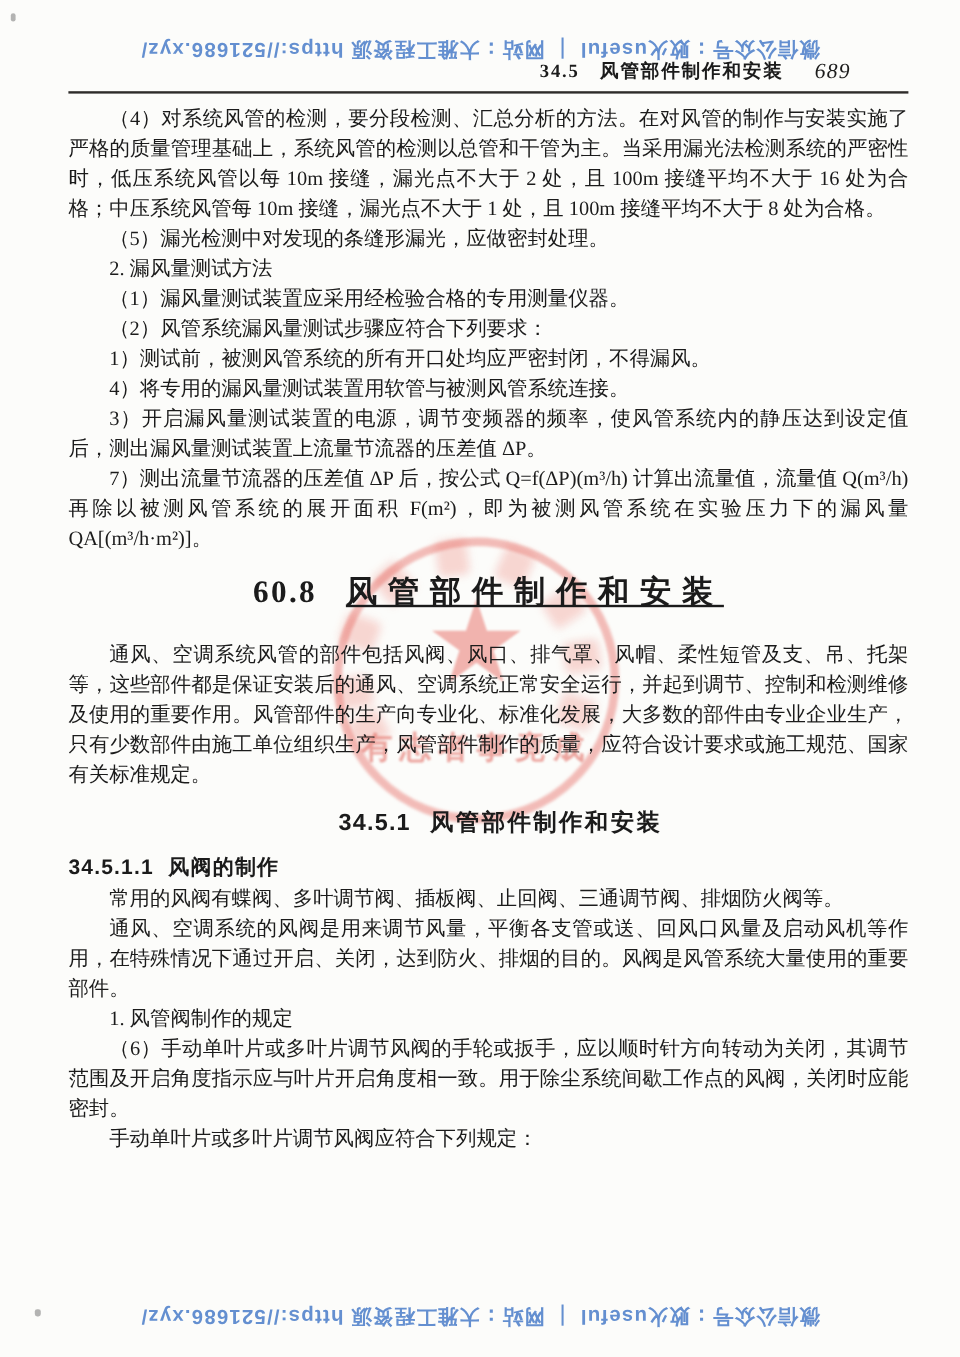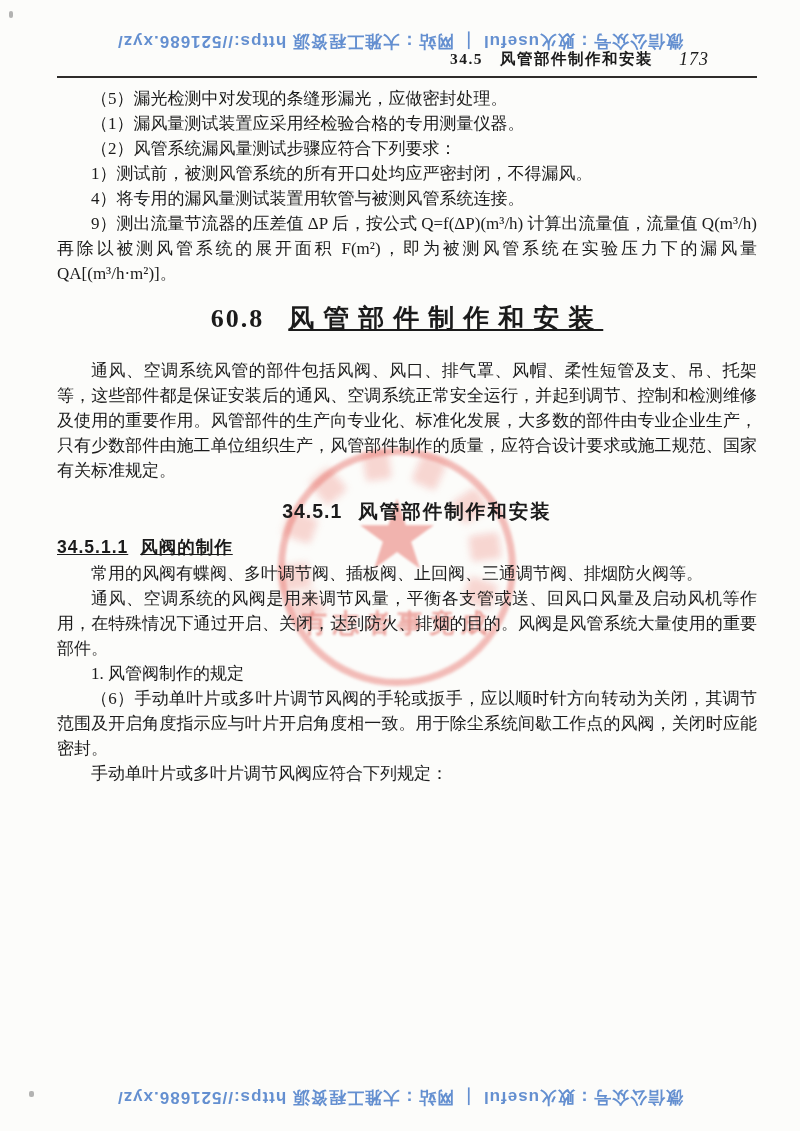--- a/index.html
+++ b/index.html
@@ -66,21 +66,20 @@
     margin:16px 0 12px 0;
     font-family:"Liberation Sans","DejaVu Sans",sans-serif;
   }
   .h2 .hnum{margin-right:16px;letter-spacing:1px;margin-left:20px;}
   .h2 .htitle{letter-spacing:2px;}
   .h3{
     text-align:left;font-weight:bold;
     font-size:17.5px;line-height:24px;
     margin:5px 0 2px 0;
     font-family:"Liberation Sans","DejaVu Sans",sans-serif;
-    text-decoration:underline;
   }
   .h3 .hnum{margin-right:12px;letter-spacing:1px;}
   .h3 .htitle{letter-spacing:1px;}
   
   .stamp{
     position:absolute;left:278px;top:448px;width:238px;height:238px;
     z-index:2;pointer-events:none;
   }
   .stamp-ring{
     position:absolute;left:0;top:0;width:224px;height:224px;
@@ -118,45 +117,48 @@
 </style>
 </head>
 <body>
 
 <div class="page">
 
   <div class="watermark top" style="color: rgb(74, 125, 201);">微信公众号：败火useful ｜ 网站：大雅工程资源 https://521686.xyz/</div>
 
   <div class="header">
     <span class="header-title">34.5　风管部件制作和安装</span>
-    <span class="header-page">173</span>
+    <span class="header-page">689</span>
   </div>
 
   <div class="stamp">
     <div class="stamp-ring"></div>
     <div class="stamp-star">★</div>
     <div class="stamp-motto">有志者事竟成</div>
   <div class="stamp-glyph" style="left: 8.78951px; top: 64.1661px; transform: rotate(290deg);"></div>
       <div class="stamp-glyph" style="left: 37.2924px; top: 23.4597px; transform: rotate(320deg);"></div>
       <div class="stamp-glyph" style="left: 85.6394px; top: 1.93427px; transform: rotate(352deg);"></div>
       <div class="stamp-glyph" style="left: 138.047px; top: 9.29964px; transform: rotate(384deg);"></div>
       <div class="stamp-glyph" style="left: 178.588px; top: 43.3175px; transform: rotate(416deg);"></div>
       <div class="stamp-glyph" style="left: 194.066px; top: 83.6394px; transform: rotate(442deg);"></div>
       <div class="stamp-glyph" style="left: 189.21px; top: 129.834px; transform: rotate(110deg);"></div>
       <div class="stamp-glyph" style="left: 15.8616px; top: 145px; transform: rotate(240deg);"></div>
       <div class="stamp-glyph" style="left: 4.45846px; top: 113.67px; transform: rotate(260deg);"></div>
     </div>
 
   <main class="body-text">
+      <p class="para">（4）对系统风管的检测，要分段检测、汇总分析的方法。在对风管的制作与安装实施了严格的质量管理基础上，系统风管的检测以总管和干管为主。当采用漏光法检测系统的严密性时，低压系统风管以每 10m 接缝，漏光点不大于 2 处，且 100m 接缝平均不大于 16 处为合格；中压系统风管每 10m 接缝，漏光点不大于 1 处，且 100m 接缝平均不大于 8 处为合格。</p>
       <p class="para">（5）漏光检测中对发现的条缝形漏光，应做密封处理。</p>
+      <p class="para">2. 漏风量测试方法</p>
       <p class="para">（1）漏风量测试装置应采用经检验合格的专用测量仪器。</p>
       <p class="para">（2）风管系统漏风量测试步骤应符合下列要求：</p>
       <p class="para">1）测试前，被测风管系统的所有开口处均应严密封闭，不得漏风。</p>
       <p class="para">4）将专用的漏风量测试装置用软管与被测风管系统连接。</p>
-      <p class="para">9）测出流量节流器的压差值 ΔP 后，按公式 Q=f(ΔP)(m³/h) 计算出流量值，流量值 Q(m³/h)再除以被测风管系统的展开面积 F(m²)，即为被测风管系统在实验压力下的漏风量 QA[(m³/h·m²)]。</p>
+      <p class="para">3）开启漏风量测试装置的电源，调节变频器的频率，使风管系统内的静压达到设定值后，测出漏风量测试装置上流量节流器的压差值 ΔP。</p>
+      <p class="para">7）测出流量节流器的压差值 ΔP 后，按公式 Q=f(ΔP)(m³/h) 计算出流量值，流量值 Q(m³/h)再除以被测风管系统的展开面积 F(m²)，即为被测风管系统在实验压力下的漏风量 QA[(m³/h·m²)]。</p>
       <div class="h1"><span class="hnum">60.8</span><span class="htitle">风管部件制作和安装</span></div>
       <p class="para">通风、空调系统风管的部件包括风阀、风口、排气罩、风帽、柔性短管及支、吊、托架等，这些部件都是保证安装后的通风、空调系统正常安全运行，并起到调节、控制和检测维修及使用的重要作用。风管部件的生产向专业化、标准化发展，大多数的部件由专业企业生产，只有少数部件由施工单位组织生产，风管部件制作的质量，应符合设计要求或施工规范、国家有关标准规定。</p>
       <div class="h2"><span class="hnum">34.5.1</span><span class="htitle">风管部件制作和安装</span></div>
       <div class="h3"><span class="hnum">34.5.1.1</span><span class="htitle">风阀的制作</span></div>
       <p class="para">常用的风阀有蝶阀、多叶调节阀、插板阀、止回阀、三通调节阀、排烟防火阀等。</p>
       <p class="para">通风、空调系统的风阀是用来调节风量，平衡各支管或送、回风口风量及启动风机等作用，在特殊情况下通过开启、关闭，达到防火、排烟的目的。风阀是风管系统大量使用的重要部件。</p>
       <p class="para">1. 风管阀制作的规定</p>
       <p class="para">（6）手动单叶片或多叶片调节风阀的手轮或扳手，应以顺时针方向转动为关闭，其调节范围及开启角度指示应与叶片开启角度相一致。用于除尘系统间歇工作点的风阀，关闭时应能密封。</p>
       <p class="para">手动单叶片或多叶片调节风阀应符合下列规定：</p>
     </main>

